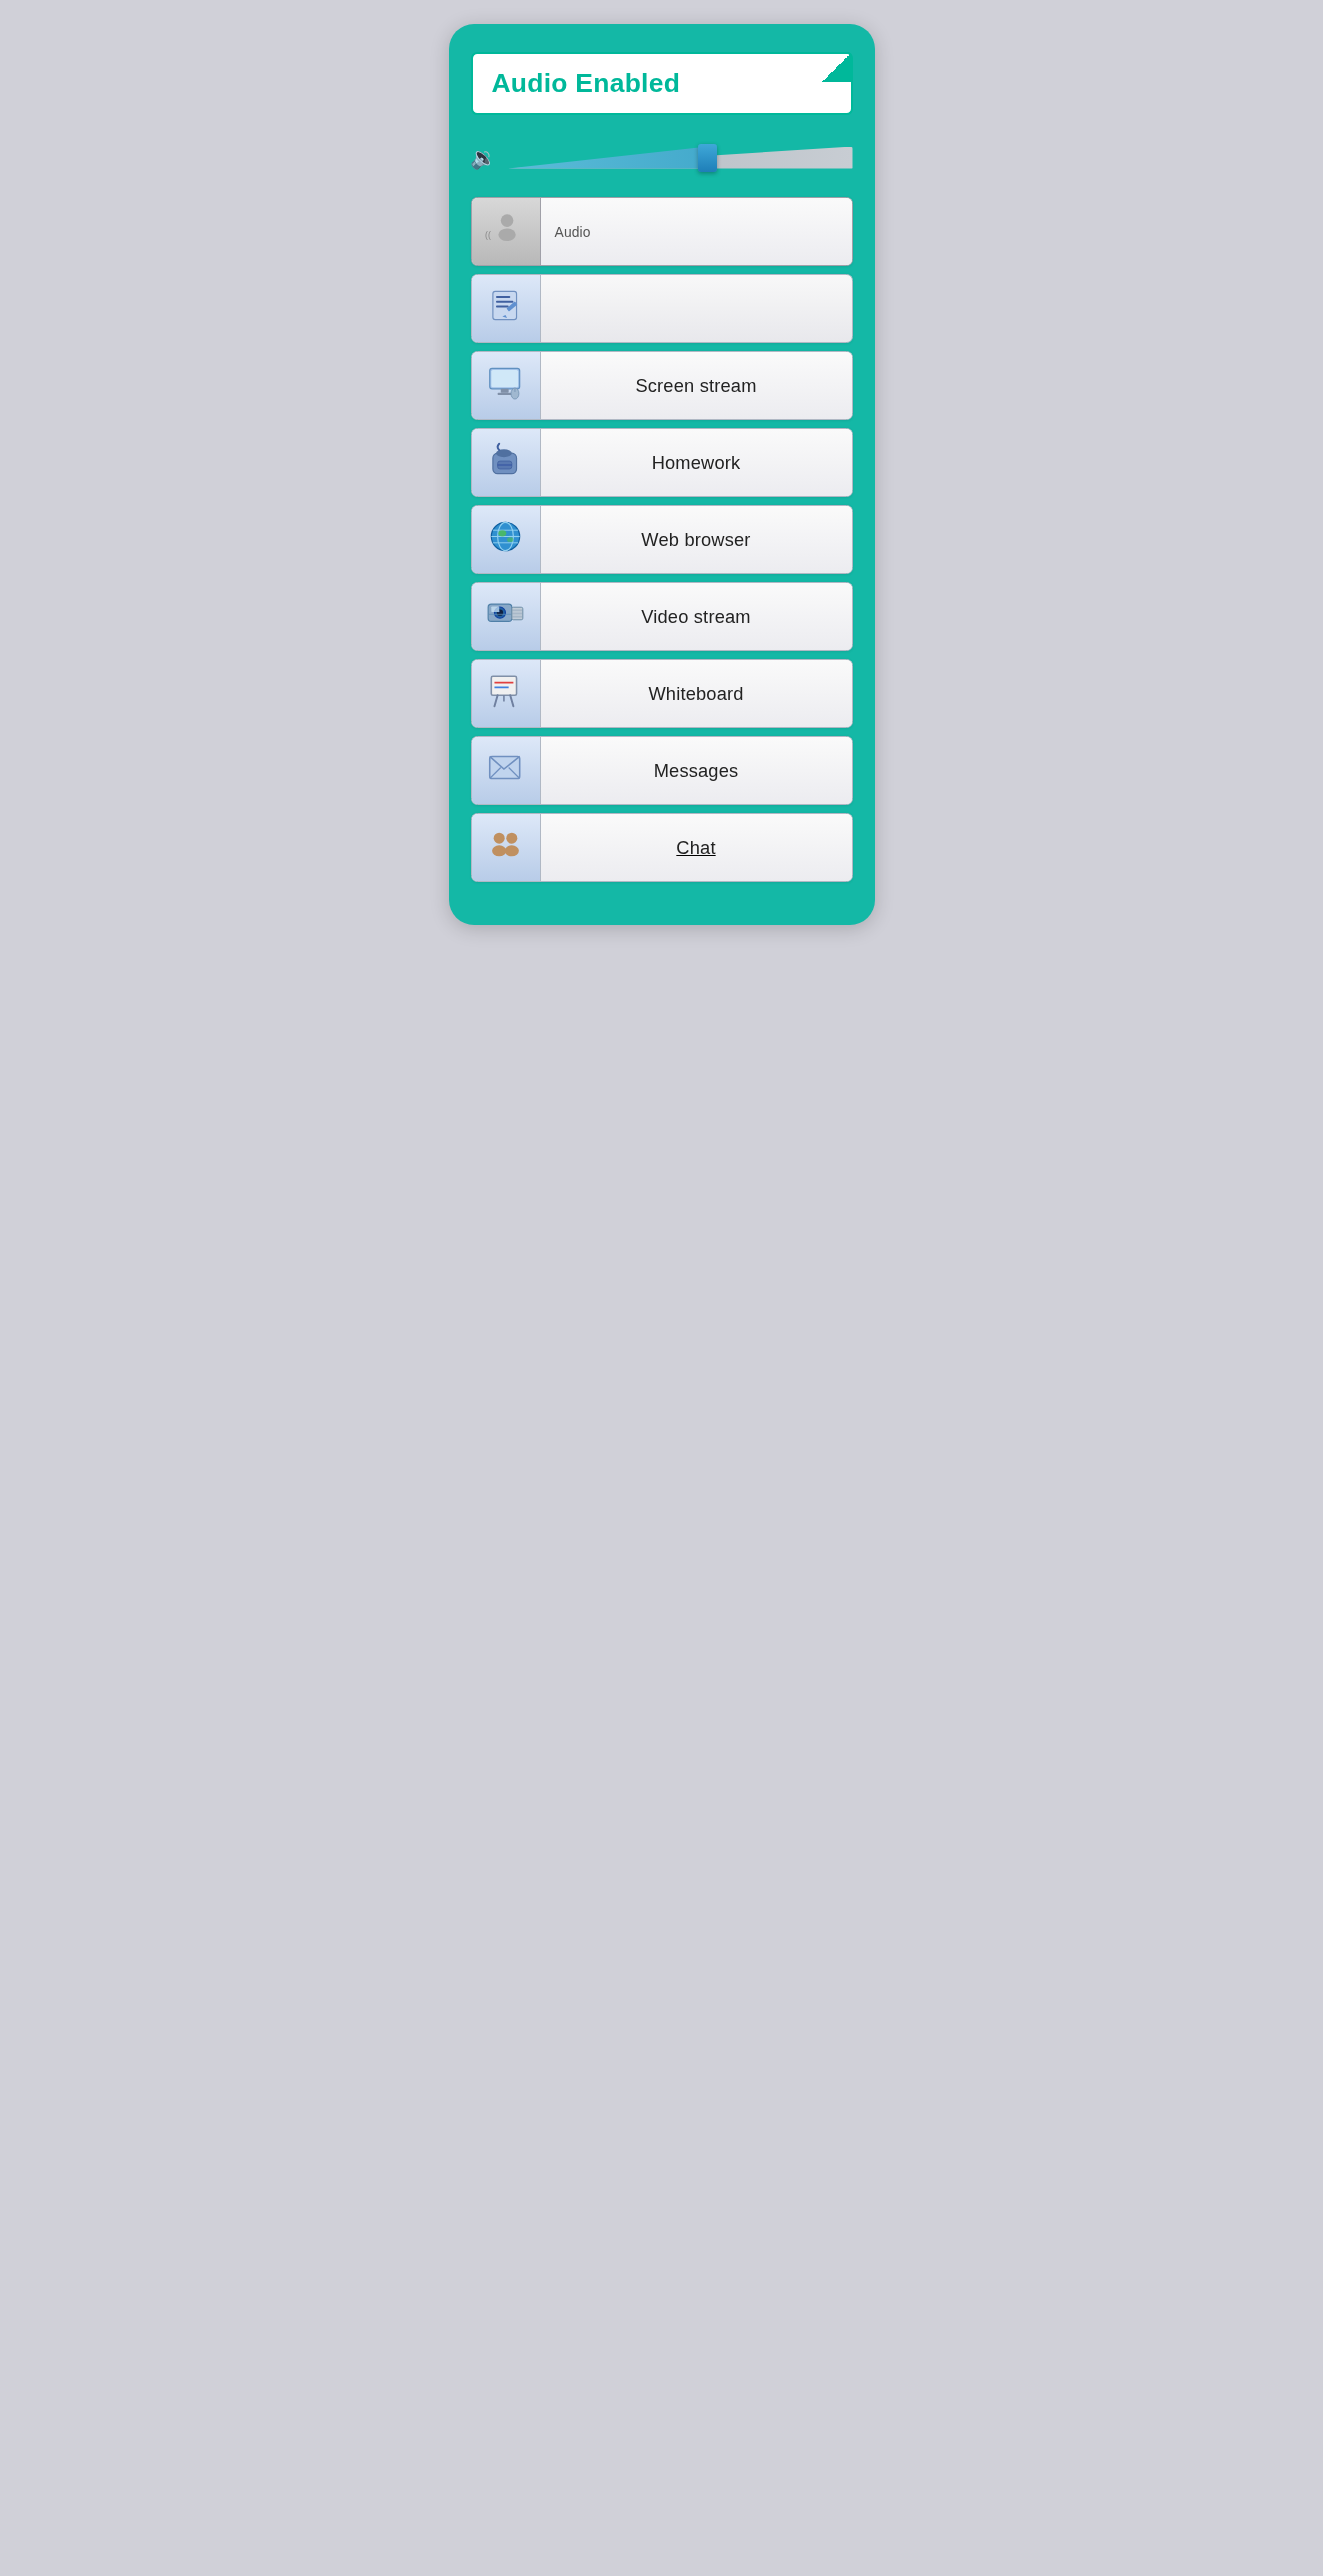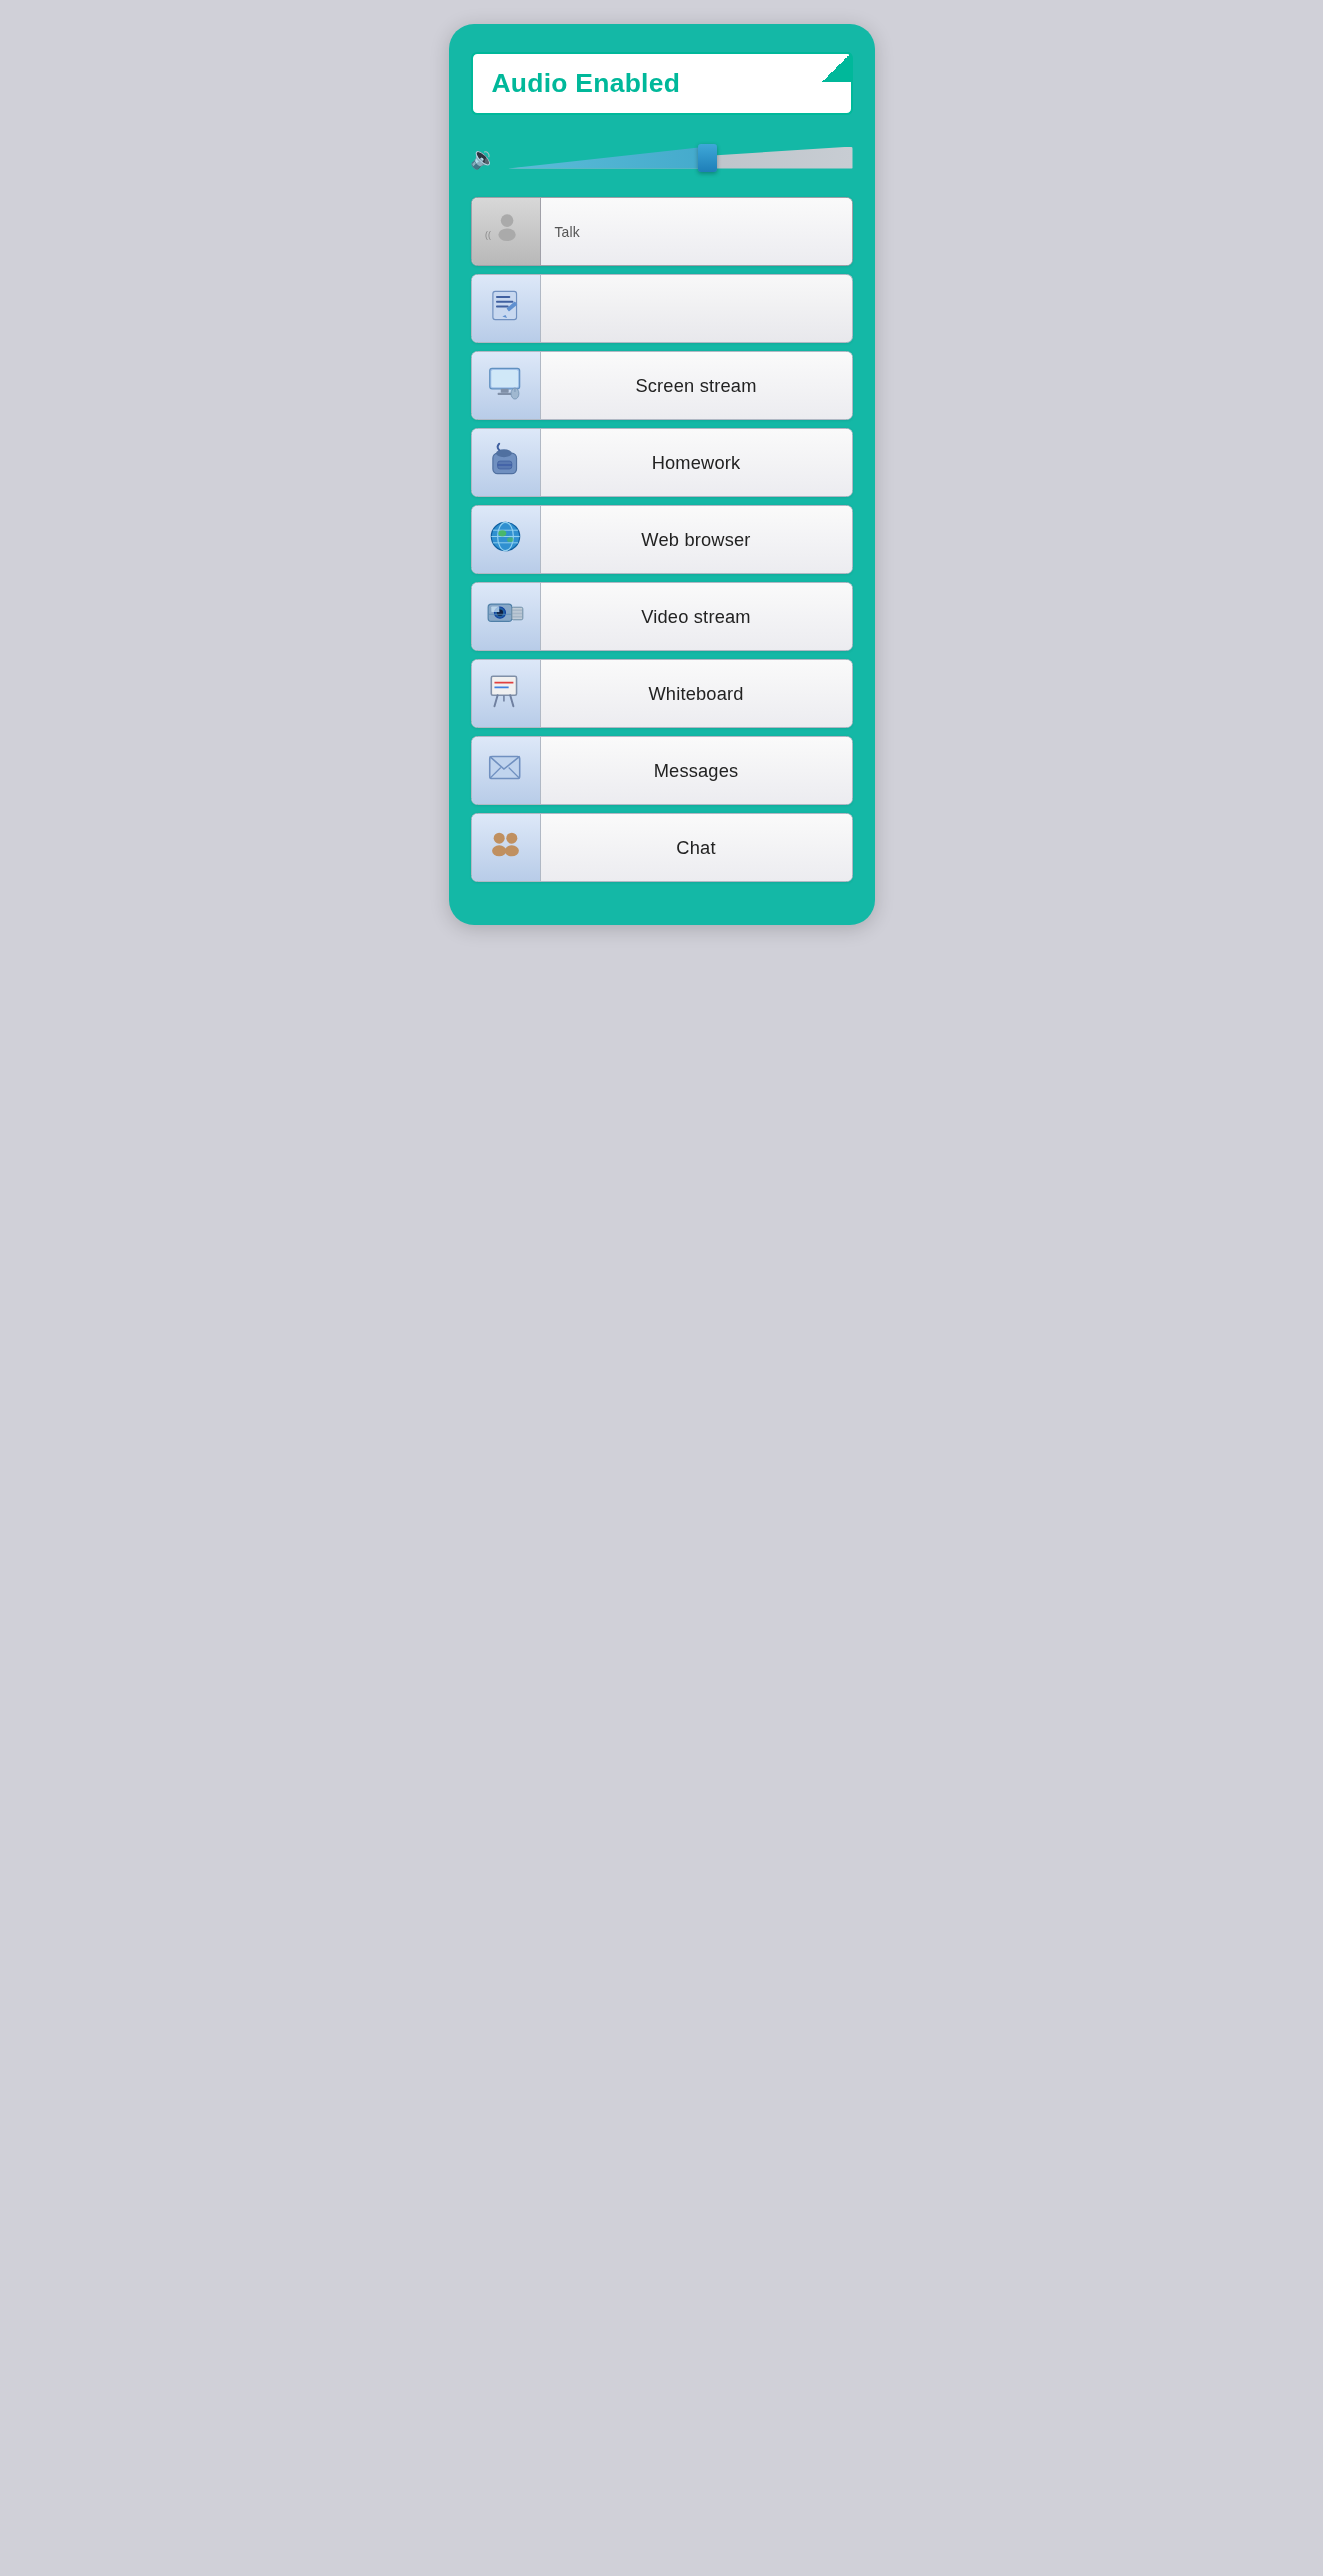--- a/index.html
+++ b/index.html
@@ -123,20 +123,21 @@
       border-radius: 6.3px;
       background: linear-gradient(to bottom, #f8f8f8, #e8e8ec);
       cursor: pointer;
       overflow: hidden;
       margin-bottom: 8px;
       box-shadow: 0 0.8px 2.4px rgba(0,0,0,0.08);
       transition: box-shadow 0.15s;
     }
     .menu-btn:last-child {
       margin-bottom: 11px;
+      text-decoration: underline;
     }
 
     .menu-btn-icon {
       width: 69px;
       min-width: 69px;
       background: linear-gradient(to bottom, #dde8f8, #b8cce8);
       display: flex;
       align-items: center;
       justify-content: center;
       font-size: 2.2rem;
@@ -200,21 +201,21 @@
           <svg width="41" height="41" viewBox="0 0 52 52" fill="none">
 
             <text x="0" y="38" font-size="11" fill="#888">((</text>
 
             <circle cx="28" cy="16" r="8" fill="#aaa"></circle>
 
             <ellipse cx="28" cy="34" rx="11" ry="8" fill="#aaa"></ellipse>
           </svg>
         </span>
       </div>
-      <div class="menu-btn-label">Talk</div>
+      <div class="menu-btn-label">Audio</div>
     </div>
 
     <div class="menu-btn">
       <div class="menu-btn-icon">
         <span>
           <svg width="41" height="41" viewBox="0 0 52 52">
 
             <rect x="10" y="8" width="30" height="36" rx="3" fill="#c8d8f0" stroke="#7090c0" stroke-width="1.5"></rect>
             <rect x="14" y="14" width="18" height="2.5" rx="1" fill="#4060a0"></rect>
             <rect x="14" y="20" width="22" height="2.5" rx="1" fill="#4060a0"></rect>

